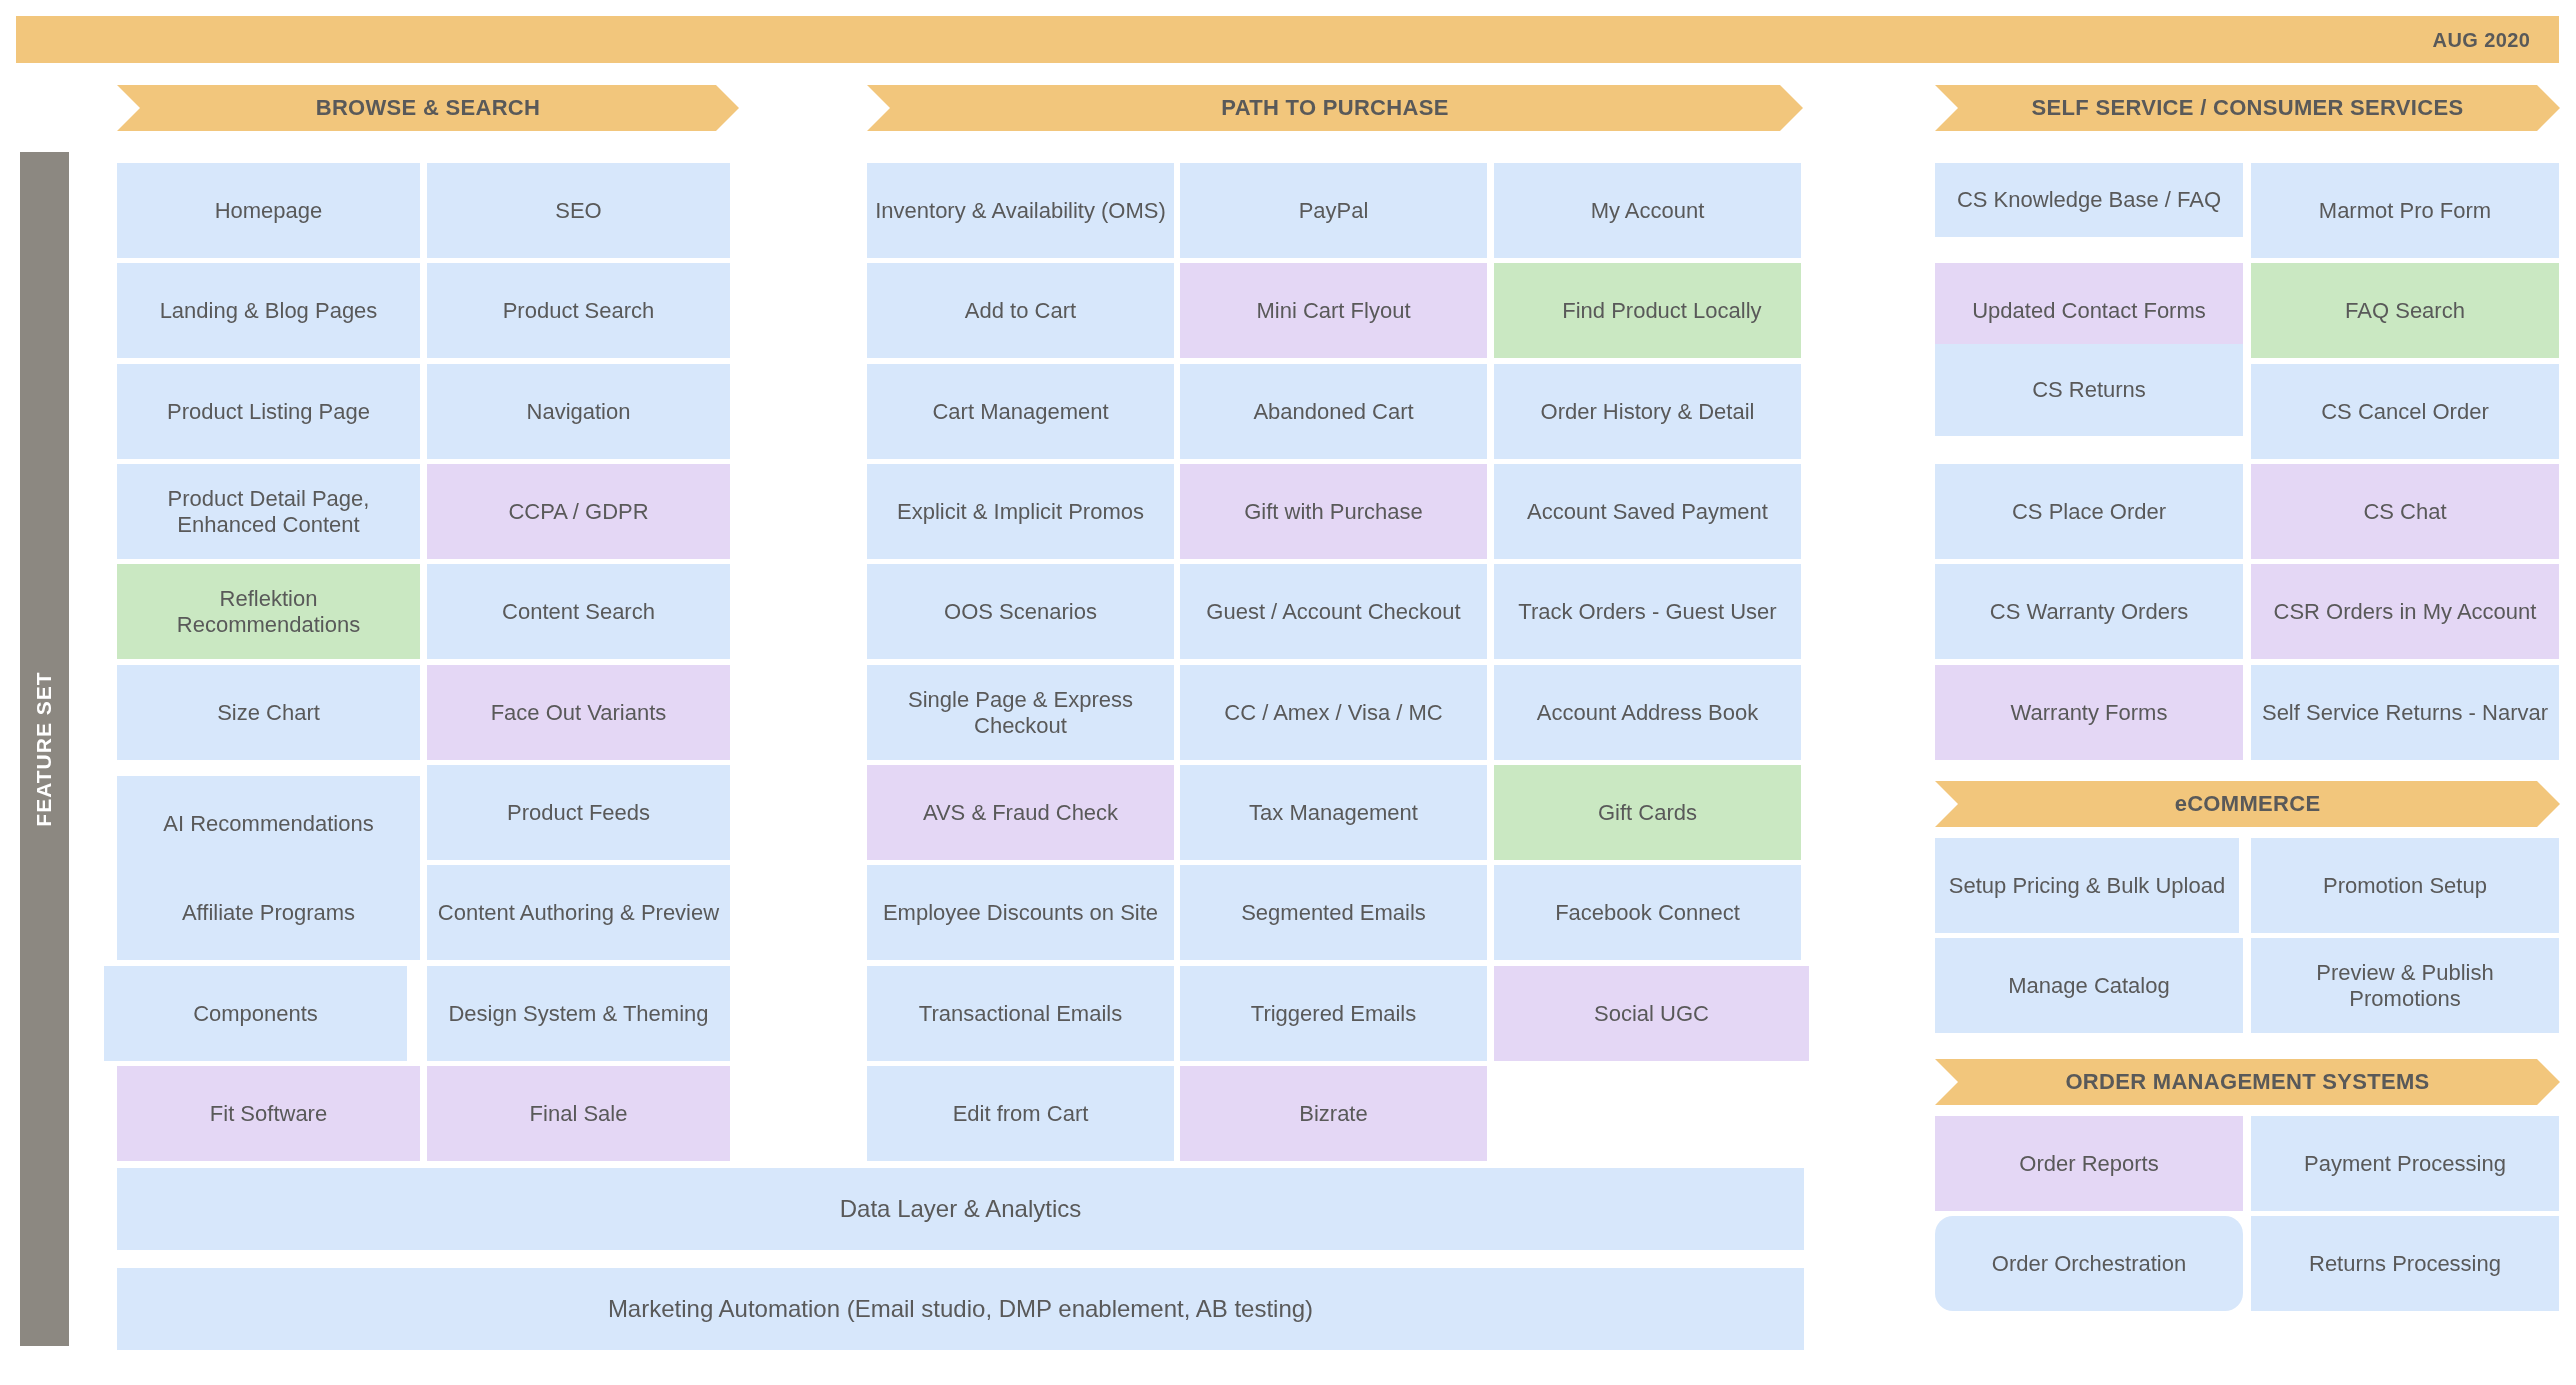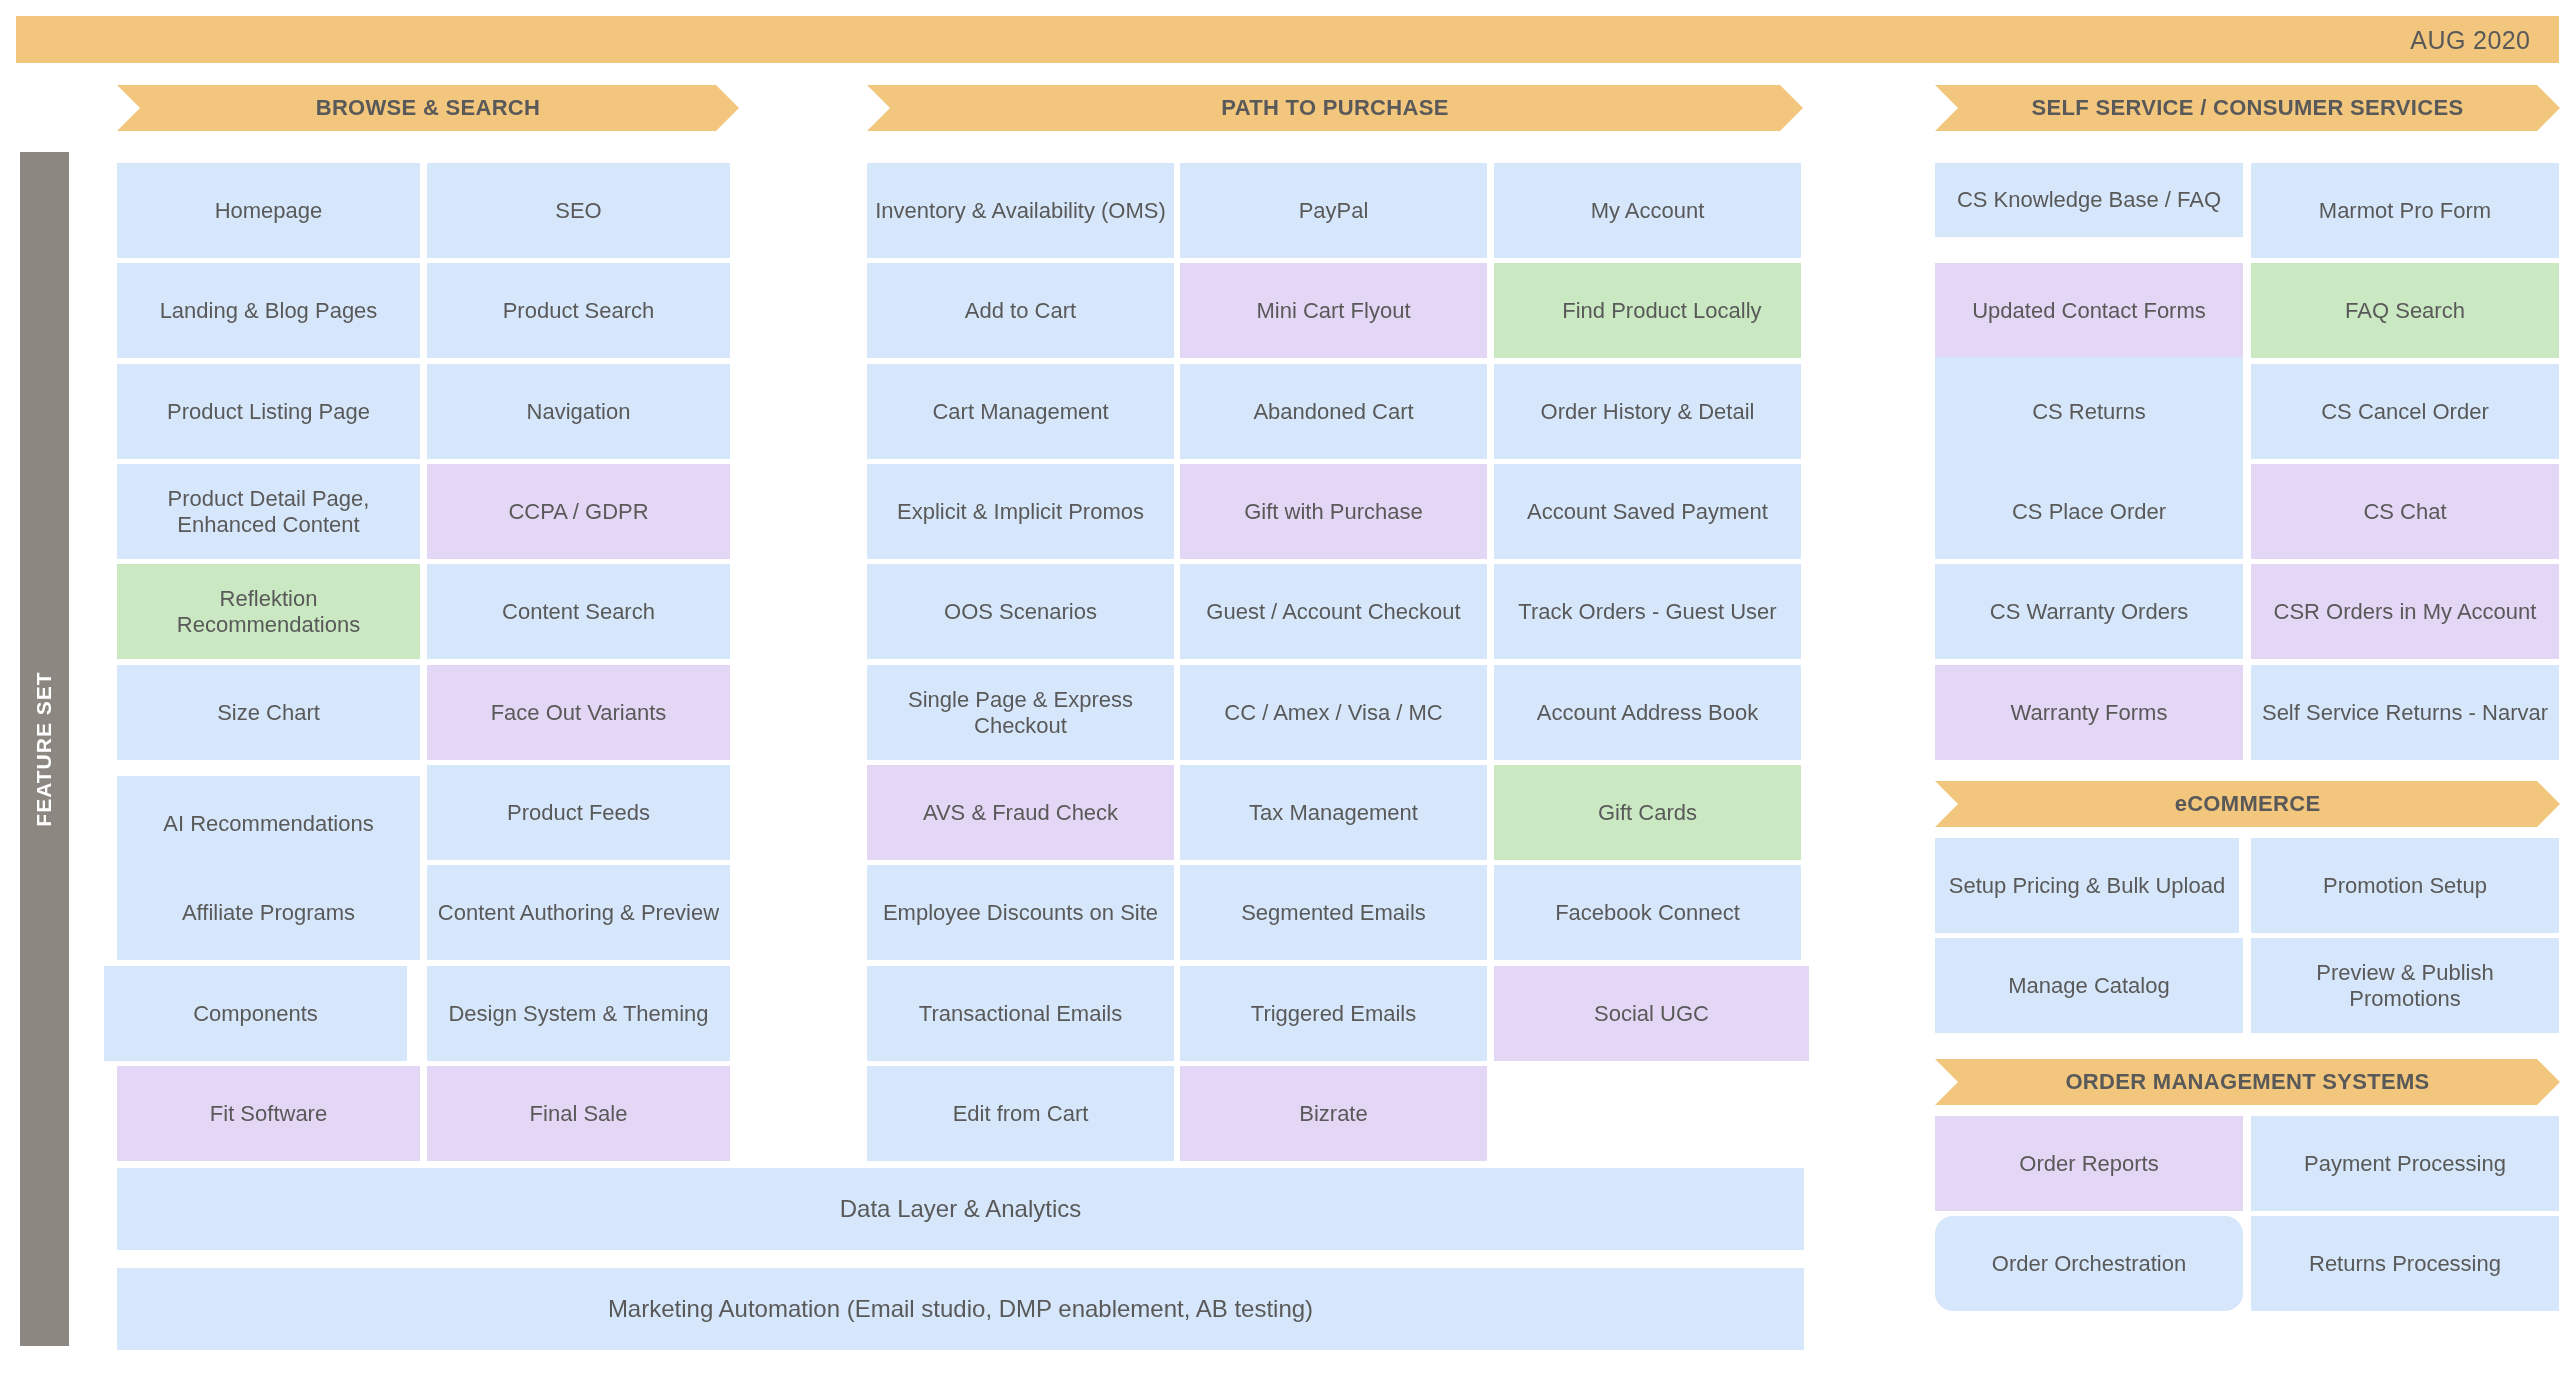--- a/index.html
+++ b/index.html
@@ -11,21 +11,21 @@
     overflow:hidden;
     position:relative;
   }
   
   .datebar{
     position:absolute;left:16.3px;top:16.3px;width:2543px;height:47px;
     background:#F2C67C;
   }
   .datebar .label{
     position:absolute;right:29px;top:50%;transform:translateY(-50%);
-    font-size:25px;font-weight:normal;letter-spacing:0.4px;color:#595959;
+    font-size:20px;font-weight:bold;letter-spacing:0.4px;color:#595959;
     white-space:nowrap;
     margin-left:44px;
   }
   
   .rail{
     position:absolute;left:19.6px;top:152px;width:49px;height:1194px;
     background:#8C8881;
   }
   .rail .rail-label{
     position:absolute;left:50%;top:50%;
@@ -115,21 +115,21 @@
     <div class="tile c-blue" style="left: 1494px; width: 307px; top: 364px; height: 95px;">Order History &amp; Detail</div>
     <div class="tile c-blue" style="left: 1494px; width: 307px; top: 464px; height: 95px;">Account Saved Payment</div>
     <div class="tile c-blue" style="left: 1494px; width: 307px; top: 564px; height: 95px;">Track Orders - Guest User</div>
     <div class="tile c-blue" style="left: 1494px; width: 307px; top: 665px; height: 95px;">Account Address Book</div>
     <div class="tile c-green" style="left: 1494px; width: 307px; top: 765px; height: 95px;">Gift Cards</div>
     <div class="tile c-blue" style="left: 1494px; width: 307px; top: 865px; height: 95px;">Facebook Connect</div>
     <div class="tile c-purple" style="left: 1494px; width: 315px; top: 966px; height: 95px;">Social UGC</div>
     <div class="chev" style="left: 1935px; top: 85px; width: 625px;">SELF SERVICE / CONSUMER SERVICES</div>
     <div class="tile c-blue" style="left: 1935px; width: 308px; top: 163px; height: 74px;">CS Knowledge Base / FAQ</div>
     <div class="tile c-purple" style="left: 1935px; width: 308px; top: 263px; height: 95px;">Updated Contact Forms</div>
-    <div class="tile c-blue" style="left: 1935px; width: 308px; top: 357px; height: 110px;">CS Returns</div>
+    <div class="tile c-blue" style="left: 1935px; width: 308px; top: 344px; height: 92px;">CS Returns</div>
     <div class="tile c-blue" style="left: 1935px; width: 308px; top: 464px; height: 95px;">CS Place Order</div>
     <div class="tile c-blue" style="left: 1935px; width: 308px; top: 564px; height: 95px;">CS Warranty Orders</div>
     <div class="tile c-purple" style="left: 1935px; width: 308px; top: 665px; height: 95px;">Warranty Forms</div>
     <div class="tile c-blue" style="left: 2251px; width: 308px; top: 163px; height: 95px;">Marmot Pro Form</div>
     <div class="tile c-green" style="left: 2251px; width: 308px; top: 263px; height: 95px;">FAQ Search</div>
     <div class="tile c-blue" style="left: 2251px; width: 308px; top: 364px; height: 95px;">CS Cancel Order</div>
     <div class="tile c-purple" style="left: 2251px; width: 308px; top: 464px; height: 95px;">CS Chat</div>
     <div class="tile c-purple" style="left: 2251px; width: 308px; top: 564px; height: 95px;">CSR Orders in My Account</div>
     <div class="tile c-blue" style="left: 2251px; width: 308px; top: 665px; height: 95px;">Self Service Returns - Narvar</div>
     <div class="chev" style="left: 1935px; top: 781px; width: 625px;">eCOMMERCE</div>

